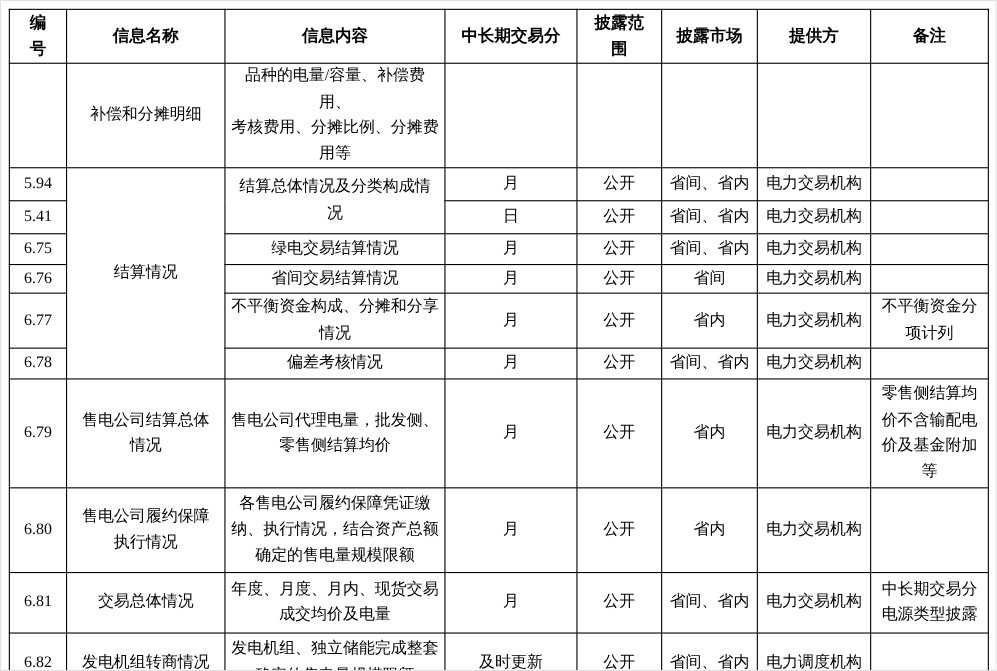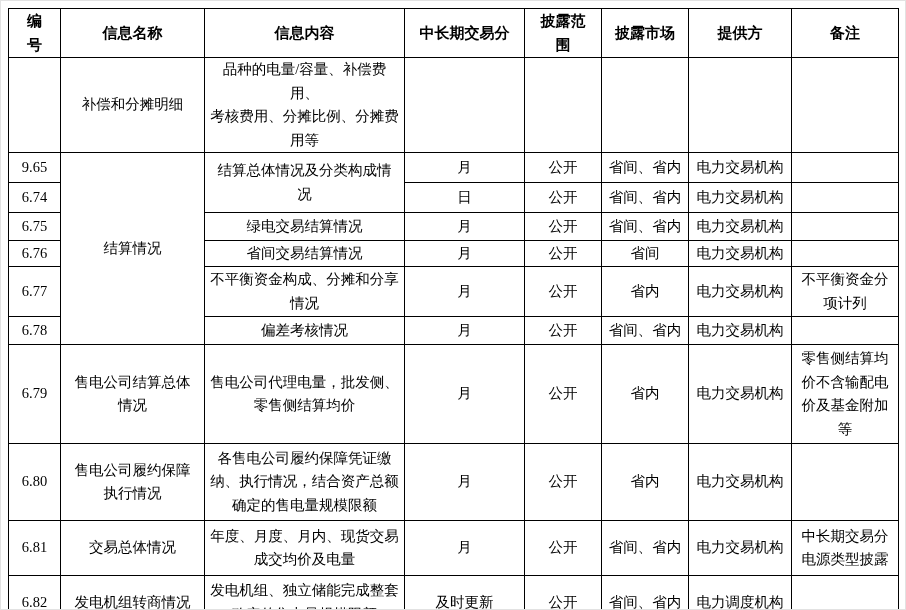--- a/index.html
+++ b/index.html
@@ -73,32 +73,32 @@
         <td class="l pre top">品种的电量/容量、补偿费用、
 考核费用、分摊比例、分摊费
 用等</td>
         <td></td>
         <td></td>
         <td></td>
         <td class="l"></td>
         <td class="l pre"></td>
       </tr>
       <tr style="height:30px">
-        <td>9.65</td>
+        <td>5.94</td>
         <td rowspan="6">结算情况</td>
         <td rowspan="2" class="l pre top">结算总体情况及分类构成情
 况</td>
         <td>月</td>
         <td>公开</td>
         <td>省间、省内</td>
         <td class="l">电力交易机构</td>
         <td class="l pre"></td>
       </tr>
       <tr style="height:30px">
-        <td>6.74</td>
+        <td>5.41</td>
         <td>日</td>
         <td>公开</td>
         <td>省间、省内</td>
         <td class="l">电力交易机构</td>
         <td class="l pre"></td>
       </tr>
       <tr style="height:28px">
         <td>6.75</td>
         <td class="l pre">绿电交易结算情况</td>
         <td>月</td>

